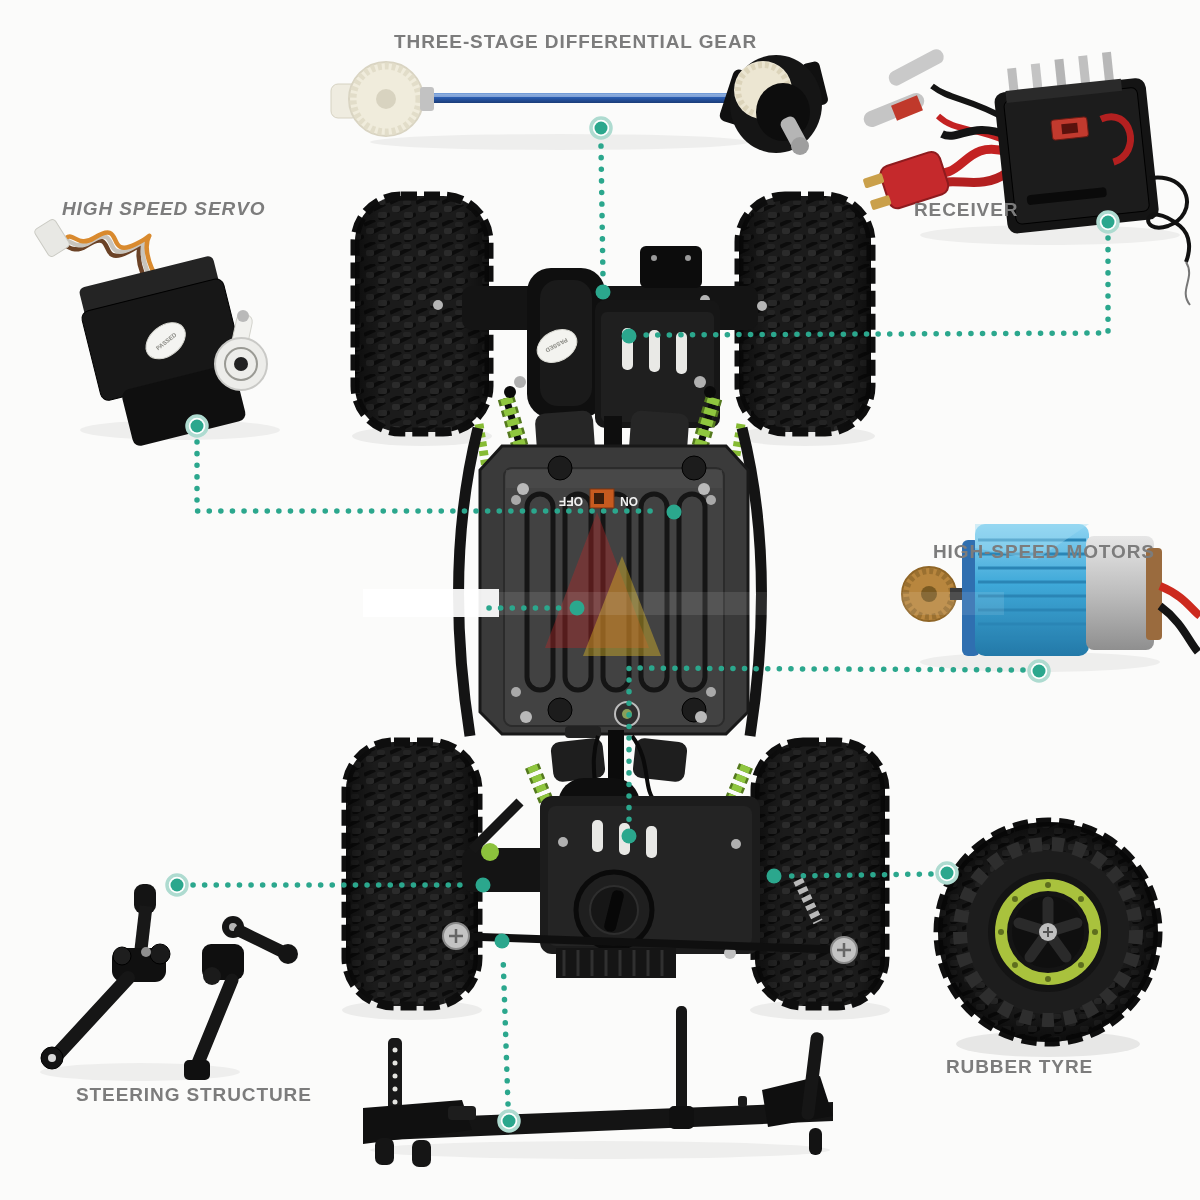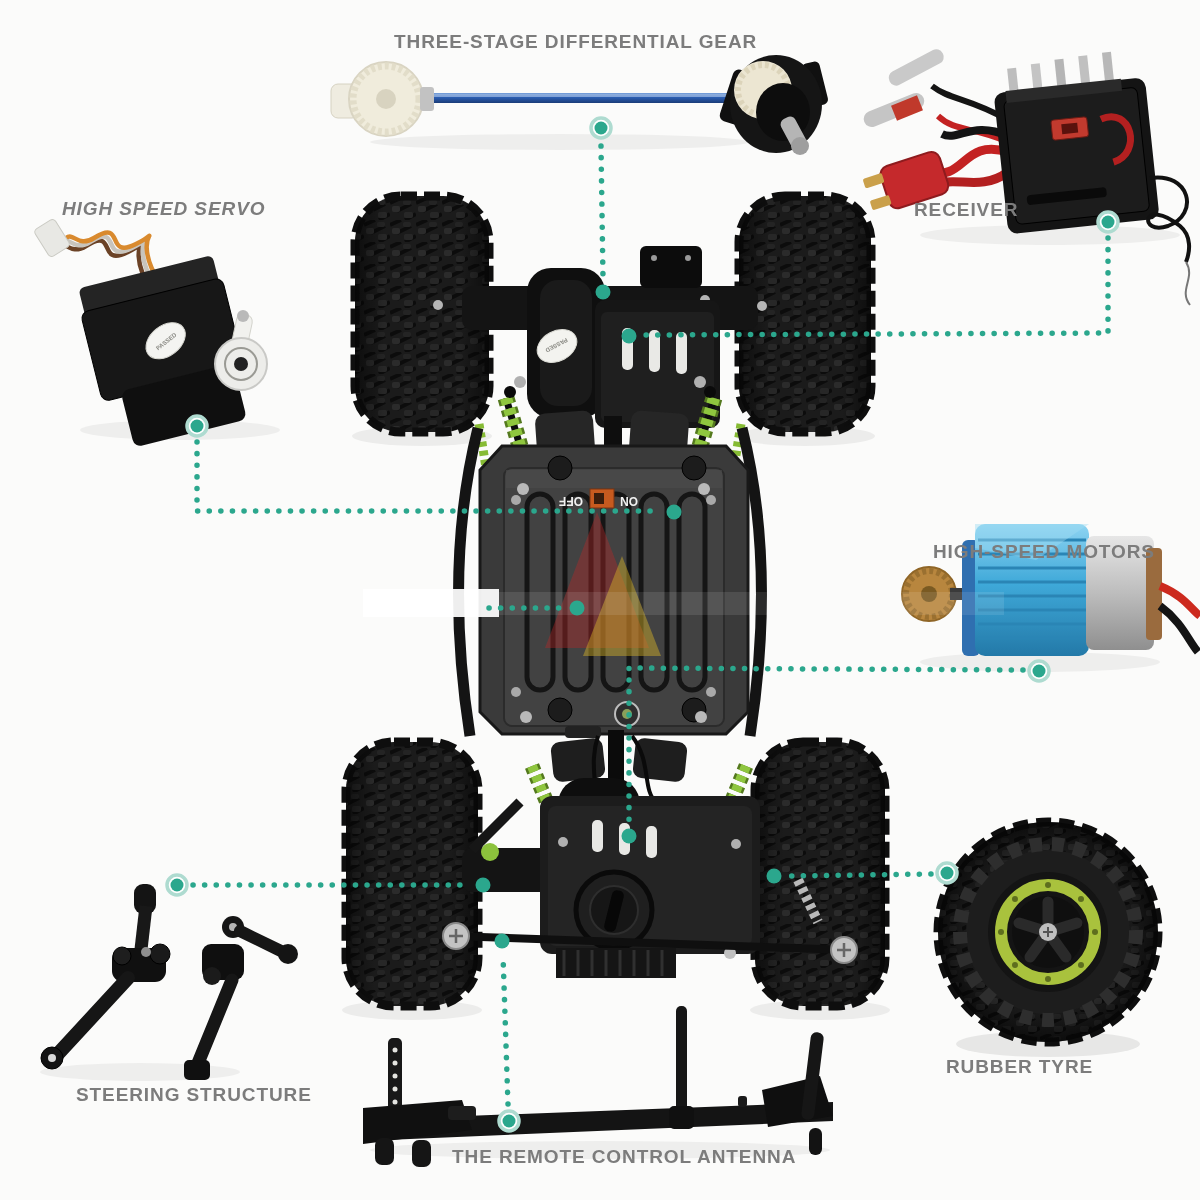--- a/index.html
+++ b/index.html
@@ -493,15 +493,14 @@
     </g>
   </g>
 </svg>
 
   <div class="label lbl-diff">THREE-STAGE DIFFERENTIAL GEAR</div>
   <div class="label lbl-servo">HIGH SPEED SERVO</div>
   <div class="label lbl-receiver">RECEIVER</div>
   <div class="label lbl-motors">HIGH-SPEED MOTORS</div>
   <div class="label lbl-steering">STEERING STRUCTURE</div>
   <div class="label lbl-tyre">RUBBER TYRE</div>
-  <div class="label lbl-antenna">THE REMOTE CONTROL ANTENNA</div>
 
 </div>
 
 </body></html>

